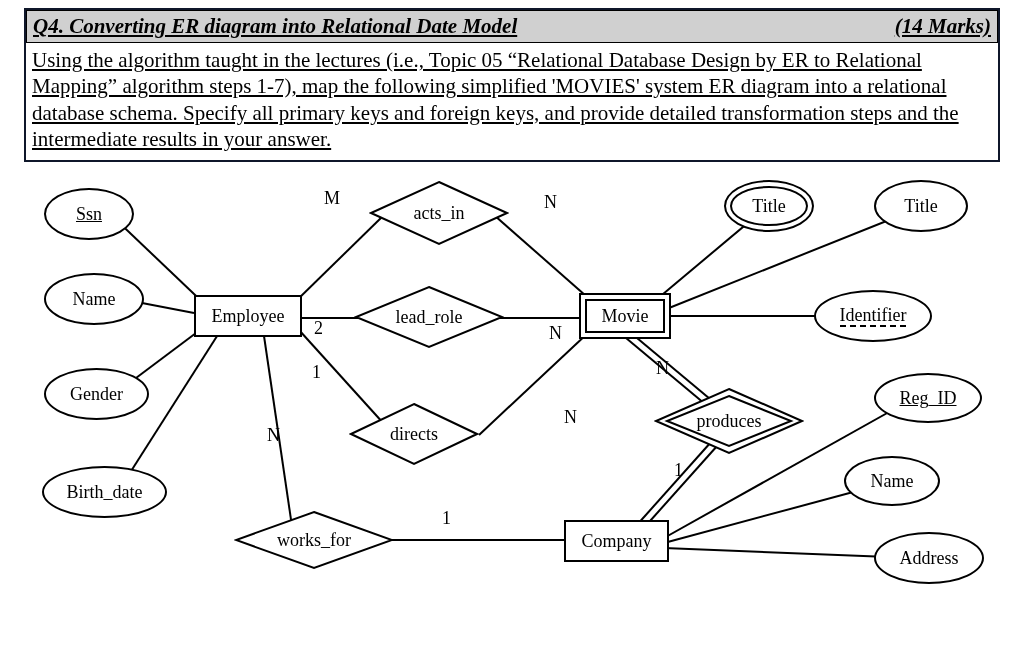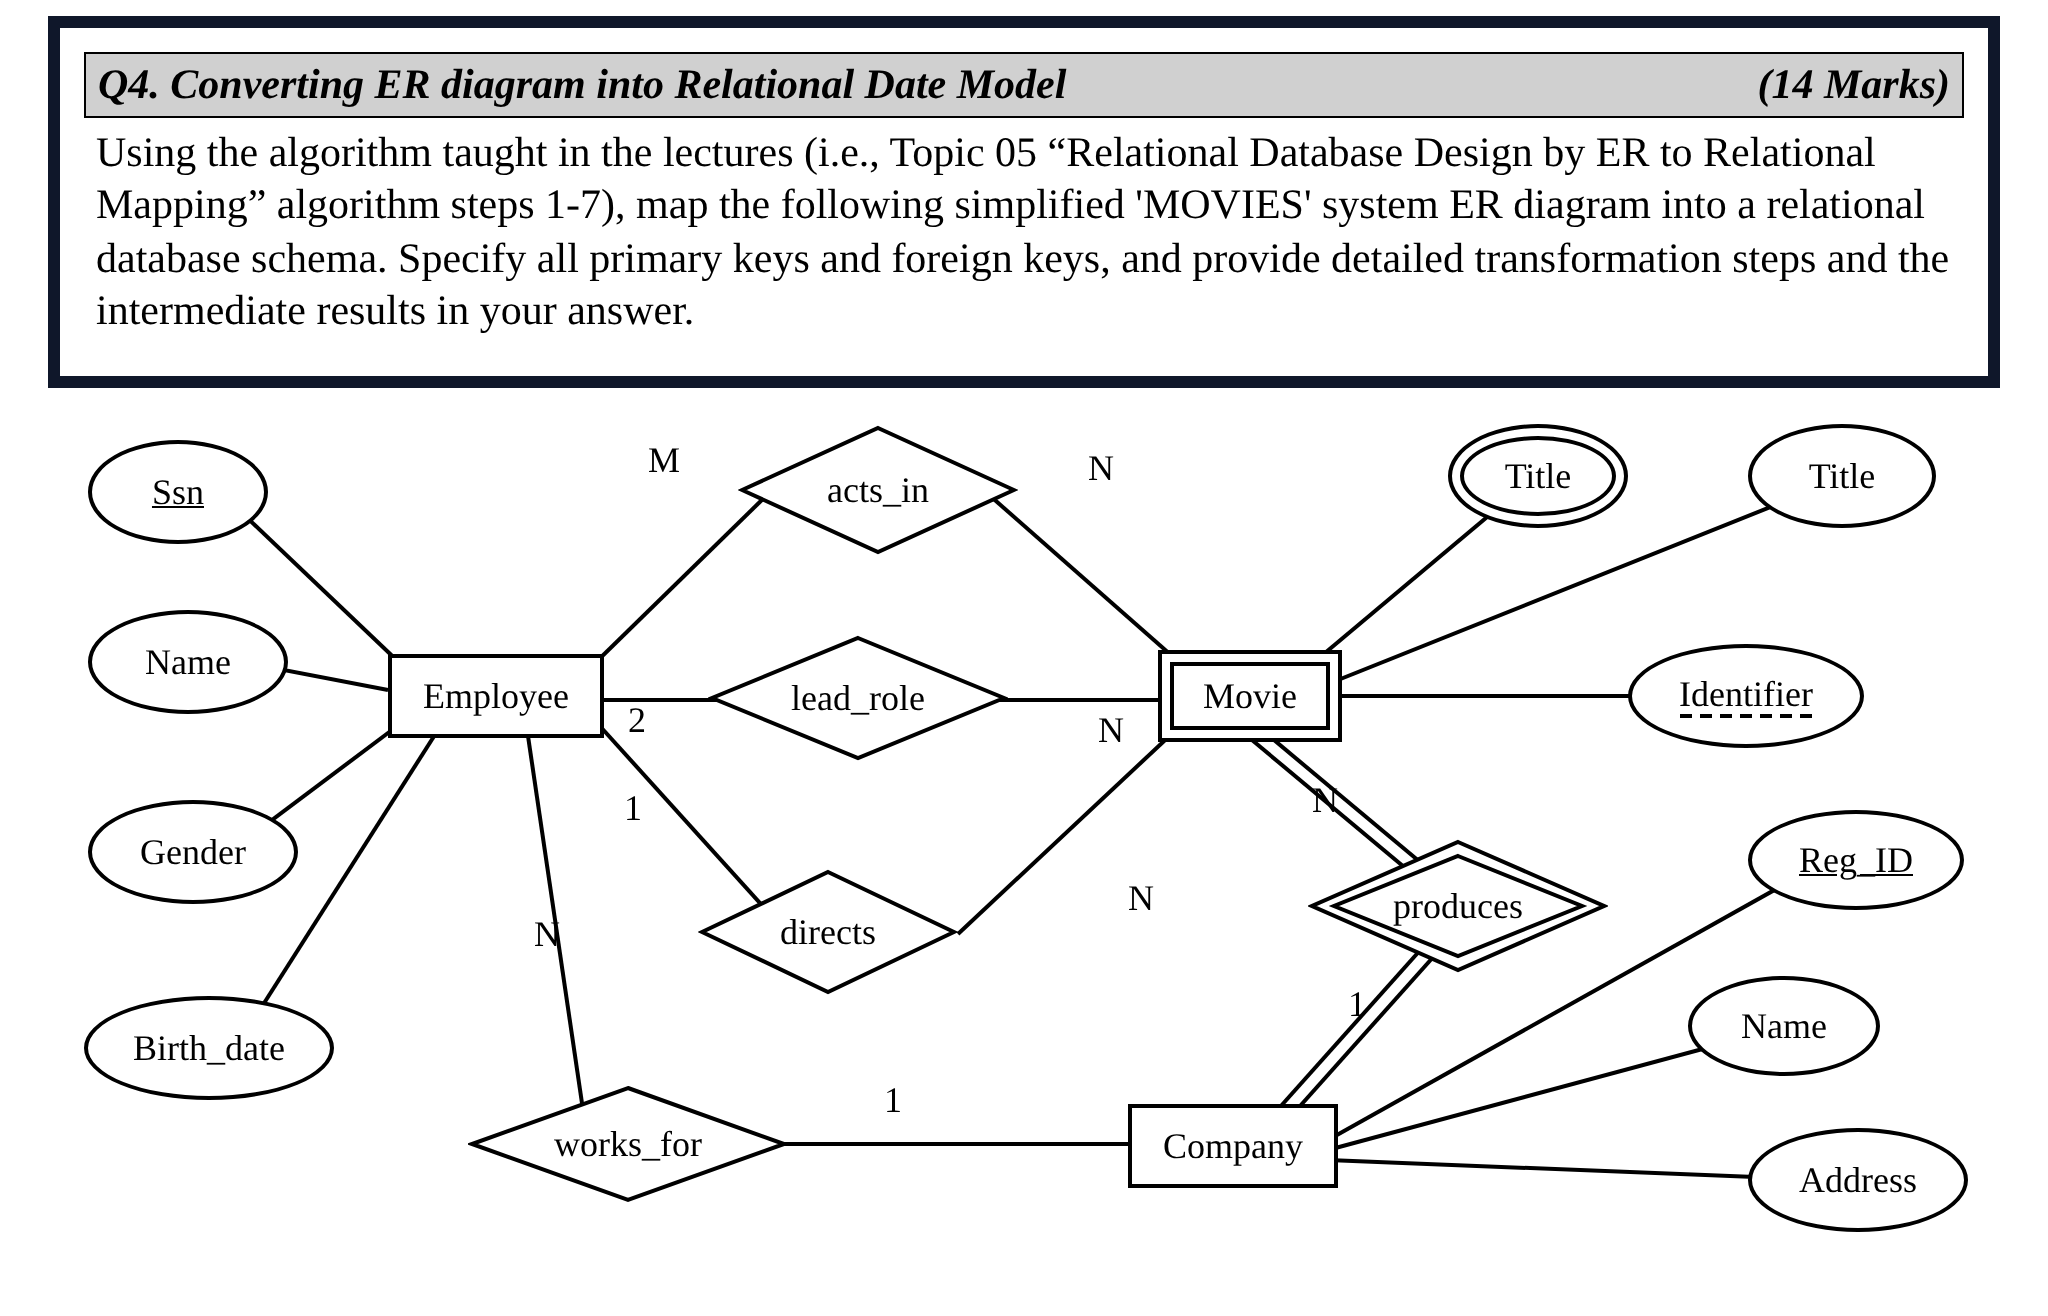--- a/index.html
+++ b/index.html
@@ -4,23 +4,24 @@
   <style>
     * { margin: 0; padding: 0; box-sizing: border-box; }
     body {
       font-family: "Times New Roman", Times, serif;
       background: #fff;
       width: 1024px;
       height: 658px;
       position: relative;
     }
     .container {
-      border: 6px solid #0f172a;
+      border: 2px solid #0f172a;
       margin: 8px 24px;
-      padding: 12px;
+      padding: 0;
+      text-decoration: underline;
     }
     .title-bar {
       background: #d0d0d0;
       border: 1px solid #000;
       padding: 3px 6px;
       font-size: 21px;
       font-style: italic;
       font-weight: bold;
       display: flex;
     }

